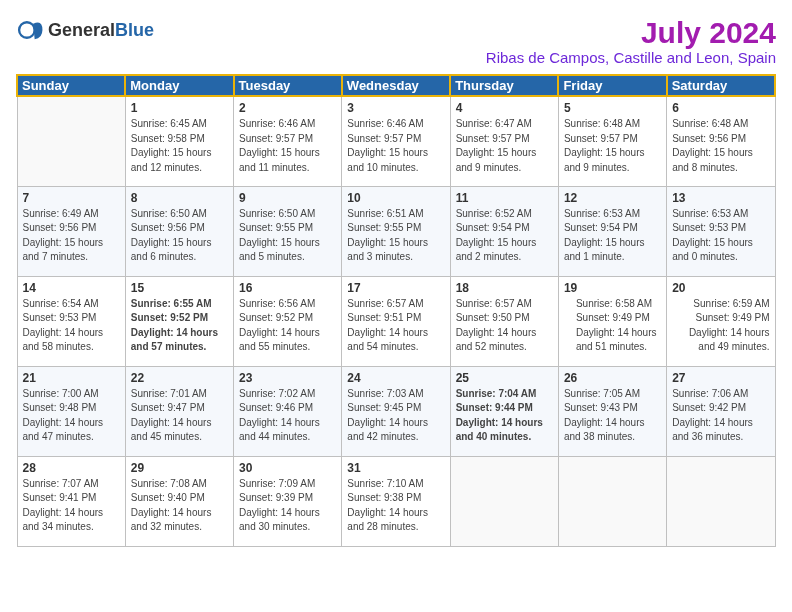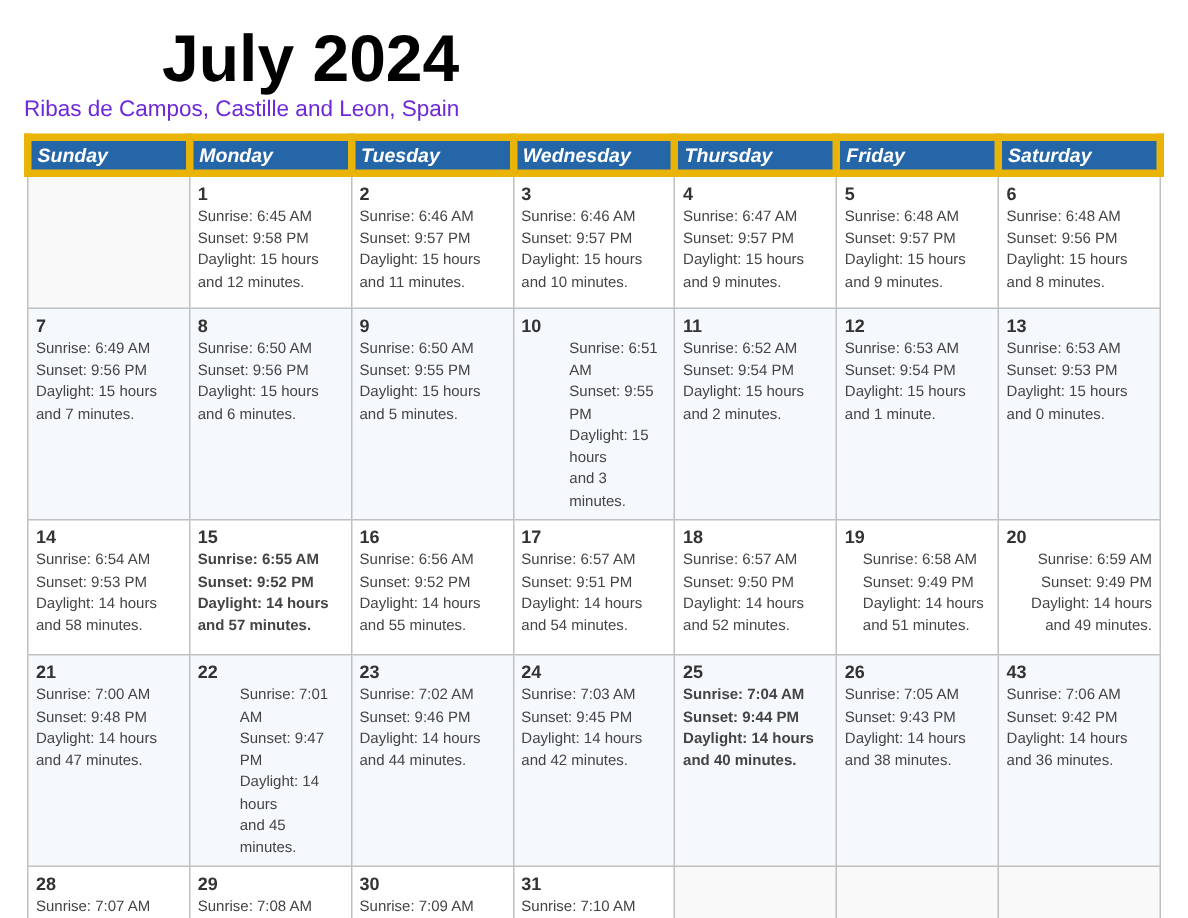--- a/index.html
+++ b/index.html
@@ -32,43 +32,42 @@
       color: #2566a8;
     }
     .logo-icon {
       width: 28px;
       height: 28px;
     }
     .title-area {
       text-align: right;
     }
     .month-title {
-      font-size: 44px;
-      font-weight: bold;
-      color: #000000;
+      font-size: 30px;
+      font-weight: bold;
+      color: #a21caf;
       line-height: 1.1;
     }
     .location-title {
       font-size: 15px;
       color: #6d28d9;
     }
     table {
       width: 100%;
       border-collapse: collapse;
       table-layout: fixed;
     }
     thead tr th {
       background-color: #2566a8;
       color: #fff;
       font-size: 13px;
       font-weight: bold;
       padding: 2px 4px;
       text-align: left;
-      border: 5px solid #eab308;
-      font-style: italic;
+      border: 2px solid #eab308;
     }
     tbody tr td {
       border: 1px solid #c0c0c0;
       vertical-align: top;
       padding: 4px 5px;
       height: 90px;
       font-size: 10.5px;
       color: #333;
     }
     tbody tr:nth-child(even) td {
@@ -89,20 +88,32 @@
       color: #444;
     }
     .empty-cell {
       background-color: #f9f9f9 !important;
     }
   </style>
 </head>
 <body>
 
 <div class="header">
+  <div class="logo">
+    <svg class="logo-icon" viewBox="0 0 36 36" xmlns="http://www.w3.org/2000/svg">
+      <circle cx="14" cy="18" r="10" fill="none" stroke="#2566a8" stroke-width="3"></circle>
+      <path d="M22 10 Q34 4 34 18 Q34 28 24 30" fill="#2566a8"></path>
+    </svg>
+    <div>
+      <div style="display:flex; gap:0;">
+        <span class="logo-text-general">General</span>
+        <span class="logo-text-blue">Blue</span>
+      </div>
+    </div>
+  </div>
   <div class="title-area">
     <div class="month-title">July 2024</div>
     <div class="location-title">Ribas de Campos, Castille and Leon, Spain</div>
   </div>
 </div>
 
 <table>
   <thead>
     <tr>
     <th>Sunday</th>
@@ -177,21 +188,21 @@
         </td>
         <td>
           <span class="day-number">9</span>
           <div class="day-info" style="white-space: pre-line;">Sunrise: 6:50 AM
 Sunset: 9:55 PM
 Daylight: 15 hours
 and 5 minutes.</div>
         </td>
         <td>
           <span class="day-number">10</span>
-          <div class="day-info" style="white-space: pre-line; margin-left: 32px;">Sunrise: 6:51 AM
+          <div class="day-info" style="white-space: pre-line;">Sunrise: 6:51 AM
 Sunset: 9:55 PM
 Daylight: 15 hours
 and 3 minutes.</div>
         </td>
         <td>
           <span class="day-number">11</span>
           <div class="day-info" style="white-space: pre-line;">Sunrise: 6:52 AM
 Sunset: 9:54 PM
 Daylight: 15 hours
 and 2 minutes.</div>
@@ -265,21 +276,21 @@
       <tr>
         <td>
           <span class="day-number">21</span>
           <div class="day-info" style="white-space: pre-line;">Sunrise: 7:00 AM
 Sunset: 9:48 PM
 Daylight: 14 hours
 and 47 minutes.</div>
         </td>
         <td>
           <span class="day-number">22</span>
-          <div class="day-info" style="white-space: pre-line; margin-left: 28px;">Sunrise: 7:01 AM
+          <div class="day-info" style="white-space: pre-line;">Sunrise: 7:01 AM
 Sunset: 9:47 PM
 Daylight: 14 hours
 and 45 minutes.</div>
         </td>
         <td>
           <span class="day-number">23</span>
           <div class="day-info" style="white-space: pre-line;">Sunrise: 7:02 AM
 Sunset: 9:46 PM
 Daylight: 14 hours
 and 44 minutes.</div>
@@ -299,21 +310,21 @@
 and 40 minutes.</div>
         </td>
         <td>
           <span class="day-number">26</span>
           <div class="day-info" style="white-space: pre-line;">Sunrise: 7:05 AM
 Sunset: 9:43 PM
 Daylight: 14 hours
 and 38 minutes.</div>
         </td>
         <td>
-          <span class="day-number">43</span>
+          <span class="day-number">27</span>
           <div class="day-info" style="white-space: pre-line;">Sunrise: 7:06 AM
 Sunset: 9:42 PM
 Daylight: 14 hours
 and 36 minutes.</div>
         </td>
       </tr>
       <tr>
         <td>
           <span class="day-number">28</span>
           <div class="day-info" style="white-space: pre-line;">Sunrise: 7:07 AM

